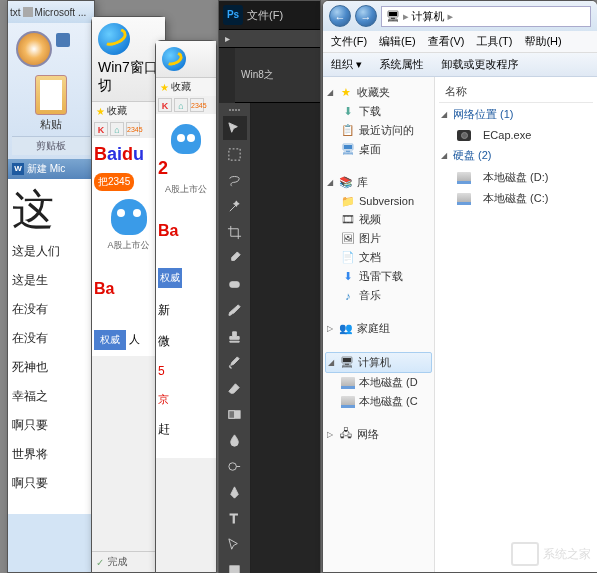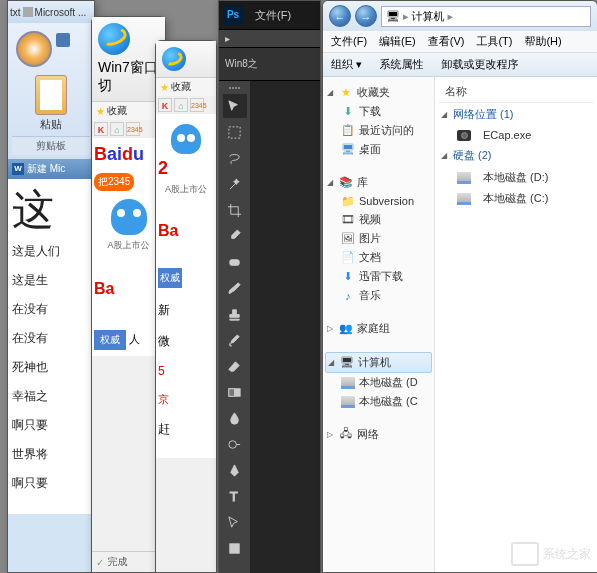--- a/index.html
+++ b/index.html
@@ -47,24 +47,24 @@
 .tiny { font-size: 9px; color: #666; text-align: center; }
 .redtxt { color: #e10900; font-weight: bold; font-size: 16px; }
 .ie-line { font-size: 12px; margin: 14px 0; white-space: nowrap; }
 .status { position: absolute; bottom: 0; left: 0; right: 0; font-size: 10px; padding: 3px 4px; background: #f0f0f0; border-top: 1px solid #ccc; color: #555; display: flex; align-items: center; gap: 3px; }
 .check { color: #7a7; }
 .red-jd { color: #e10900; font-size: 11px; }
 .k-logo { color: #e8312f; font-weight: bold; }
 
 
 .ps { left: 218px; top: 0; width: 103px; height: 573px; background: #2a2a2a; color: #ccc; }
-.ps-title { background: #1a1a1a; padding: 4px; font-size: 11px; display: flex; align-items: center; gap: 12px; border-bottom: 1px solid #000; }
+.ps-title { background: #1a1a1a; padding: 4px; font-size: 11px; display: flex; align-items: center; gap: 4px; border-bottom: 1px solid #000; }
 .ps-logo { width: 20px; height: 20px; background: #001e36; color: #31a8ff; font-weight: bold; font-size: 10px; text-align: center; line-height: 20px; border-radius: 3px; }
 .ps-bar { background: #424242; padding: 3px 6px; font-size: 10px; border-bottom: 1px solid #000; }
-.ps-tab { background: #333; padding: 9px 6px; font-size: 10px; border-bottom: 1px solid #000; }
+.ps-tab { background: #333; padding: 20px 6px; font-size: 10px; border-bottom: 1px solid #000; margin-left: 16px; }
 .ps-body { display: flex; height: calc(100% - 60px); }
 .ps-tools { width: 32px; background: #424242; border-right: 1px solid #222; padding: 6px 0; }
 .ps-handle { width: 18px; height: 3px; margin: 0 auto 4px; display: flex; gap: 1px; justify-content: center; }
 .ps-handle span { width: 2px; height: 2px; background: #888; }
 .tool { width: 24px; height: 24px; margin: 0 auto 2px; color: #ccc; display: flex; align-items: center; justify-content: center; font-size: 13px; cursor: pointer; position: relative; }
 .tool.active { background: #2a2a2a; }
 .tool svg { width: 15px; height: 15px; fill: #ccc; stroke: #ccc; }
 .ps-canvas { flex: 1; background: #252525; }
 
 

